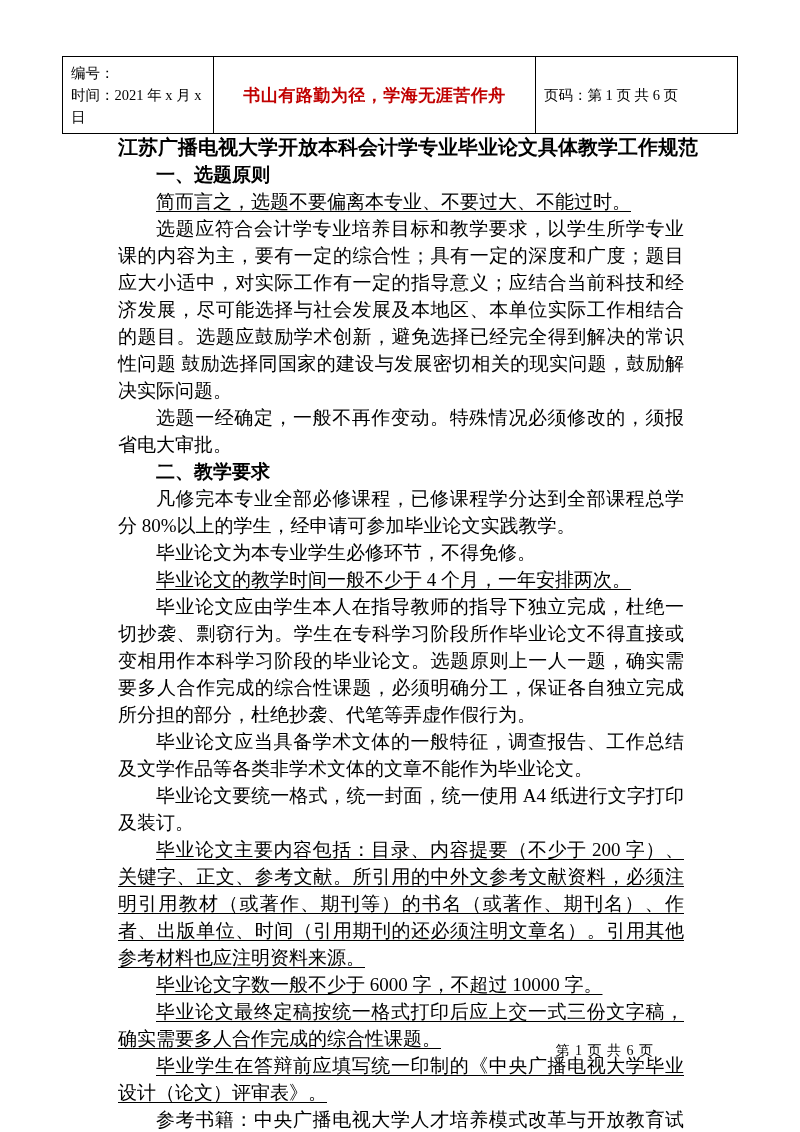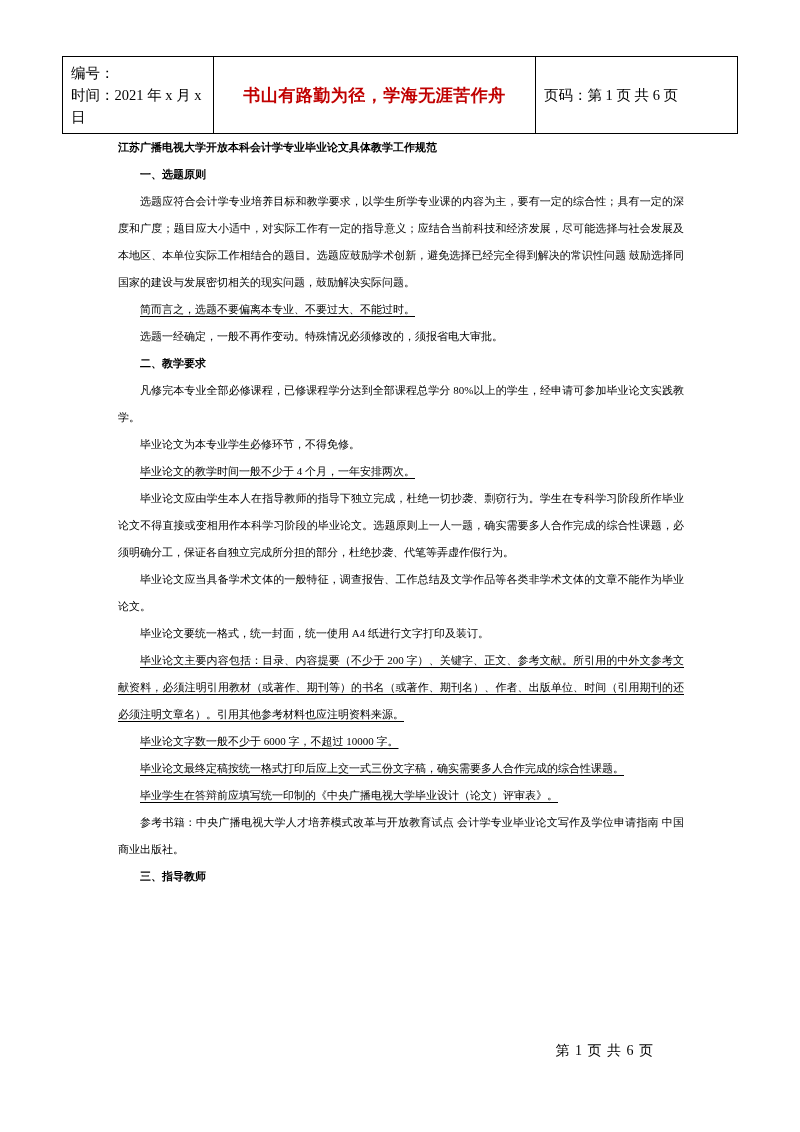--- a/index.html
+++ b/index.html
@@ -21,25 +21,25 @@
   .cell-left  { width:143px; padding:5px 8px; font-size:14.5px; line-height:22px; }
   .cell-mid   { width:304px; padding:5px 6px; text-align:center; }
   .cell-right { width:191px; padding:15px 8px; font-size:14.5px; }
   .motto { font-weight:bold; font-size:17px; letter-spacing:0.5px;margin-top:44px; }
 
   
   .doc-body {
     position:absolute; left:118px; top:134px; width:566px;
   }
   .doc-title {
-    font-size:11px; font-weight:bold; line-height:27px;
+    font-size:20px; font-weight:bold; line-height:27px;
     text-align:left; white-space:nowrap;
   }
   .para {
-    font-size:11px; line-height:27px;
+    font-size:19px; line-height:27px;
     text-align:justify; text-justify:inter-character;
     text-indent:2em;
   }
   .para.heading { font-weight:bold; }
   .para.heading-spaced { font-weight:bold; margin-top:0; }
   .para.underline { text-decoration:underline; text-underline-offset:3px; }
 
   
   .page-footer {
     position:absolute; right:146px; top:1042px;
@@ -65,22 +65,22 @@
         <span>页码：第 1 页 共 6 页</span>
       </td>
     </tr>
   </tbody>
     </table>
 
   <div class="doc-body">
     <div class="doc-title">江苏广播电视大学开放本科会计学专业毕业论文具体教学工作规范</div>
     <div id="paragraphs">
         <p class="para heading">一、选题原则</p>
+        <p class="para underline">简而言之，选题不要偏离本专业、不要过大、不能过时。</p>
         <p class="para normal">选题应符合会计学专业培养目标和教学要求，以学生所学专业课的内容为主，要有一定的综合性；具有一定的深度和广度；题目应大小适中，对实际工作有一定的指导意义；应结合当前科技和经济发展，尽可能选择与社会发展及本地区、本单位实际工作相结合的题目。选题应鼓励学术创新，避免选择已经完全得到解决的常识性问题 鼓励选择同国家的建设与发展密切相关的现实问题，鼓励解决实际问题。</p>
-        <p class="para underline">简而言之，选题不要偏离本专业、不要过大、不能过时。</p>
         <p class="para normal">选题一经确定，一般不再作变动。特殊情况必须修改的，须报省电大审批。</p>
         <p class="para heading">二、教学要求</p>
         <p class="para normal">凡修完本专业全部必修课程，已修课程学分达到全部课程总学分 80%以上的学生，经申请可参加毕业论文实践教学。</p>
         <p class="para normal">毕业论文为本专业学生必修环节，不得免修。</p>
         <p class="para underline">毕业论文的教学时间一般不少于 4 个月，一年安排两次。</p>
         <p class="para normal">毕业论文应由学生本人在指导教师的指导下独立完成，杜绝一切抄袭、剽窃行为。学生在专科学习阶段所作毕业论文不得直接或变相用作本科学习阶段的毕业论文。选题原则上一人一题，确实需要多人合作完成的综合性课题，必须明确分工，保证各自独立完成所分担的部分，杜绝抄袭、代笔等弄虚作假行为。</p>
         <p class="para normal">毕业论文应当具备学术文体的一般特征，调查报告、工作总结及文学作品等各类非学术文体的文章不能作为毕业论文。</p>
         <p class="para normal">毕业论文要统一格式，统一封面，统一使用 A4 纸进行文字打印及装订。</p>
         <p class="para underline">毕业论文主要内容包括：目录、内容提要（不少于 200 字）、关键字、正文、参考文献。所引用的中外文参考文献资料，必须注明引用教材（或著作、期刊等）的书名（或著作、期刊名）、作者、出版单位、时间（引用期刊的还必须注明文章名）。引用其他参考材料也应注明资料来源。</p>
         <p class="para underline">毕业论文字数一般不少于 6000 字，不超过 10000 字。</p>

